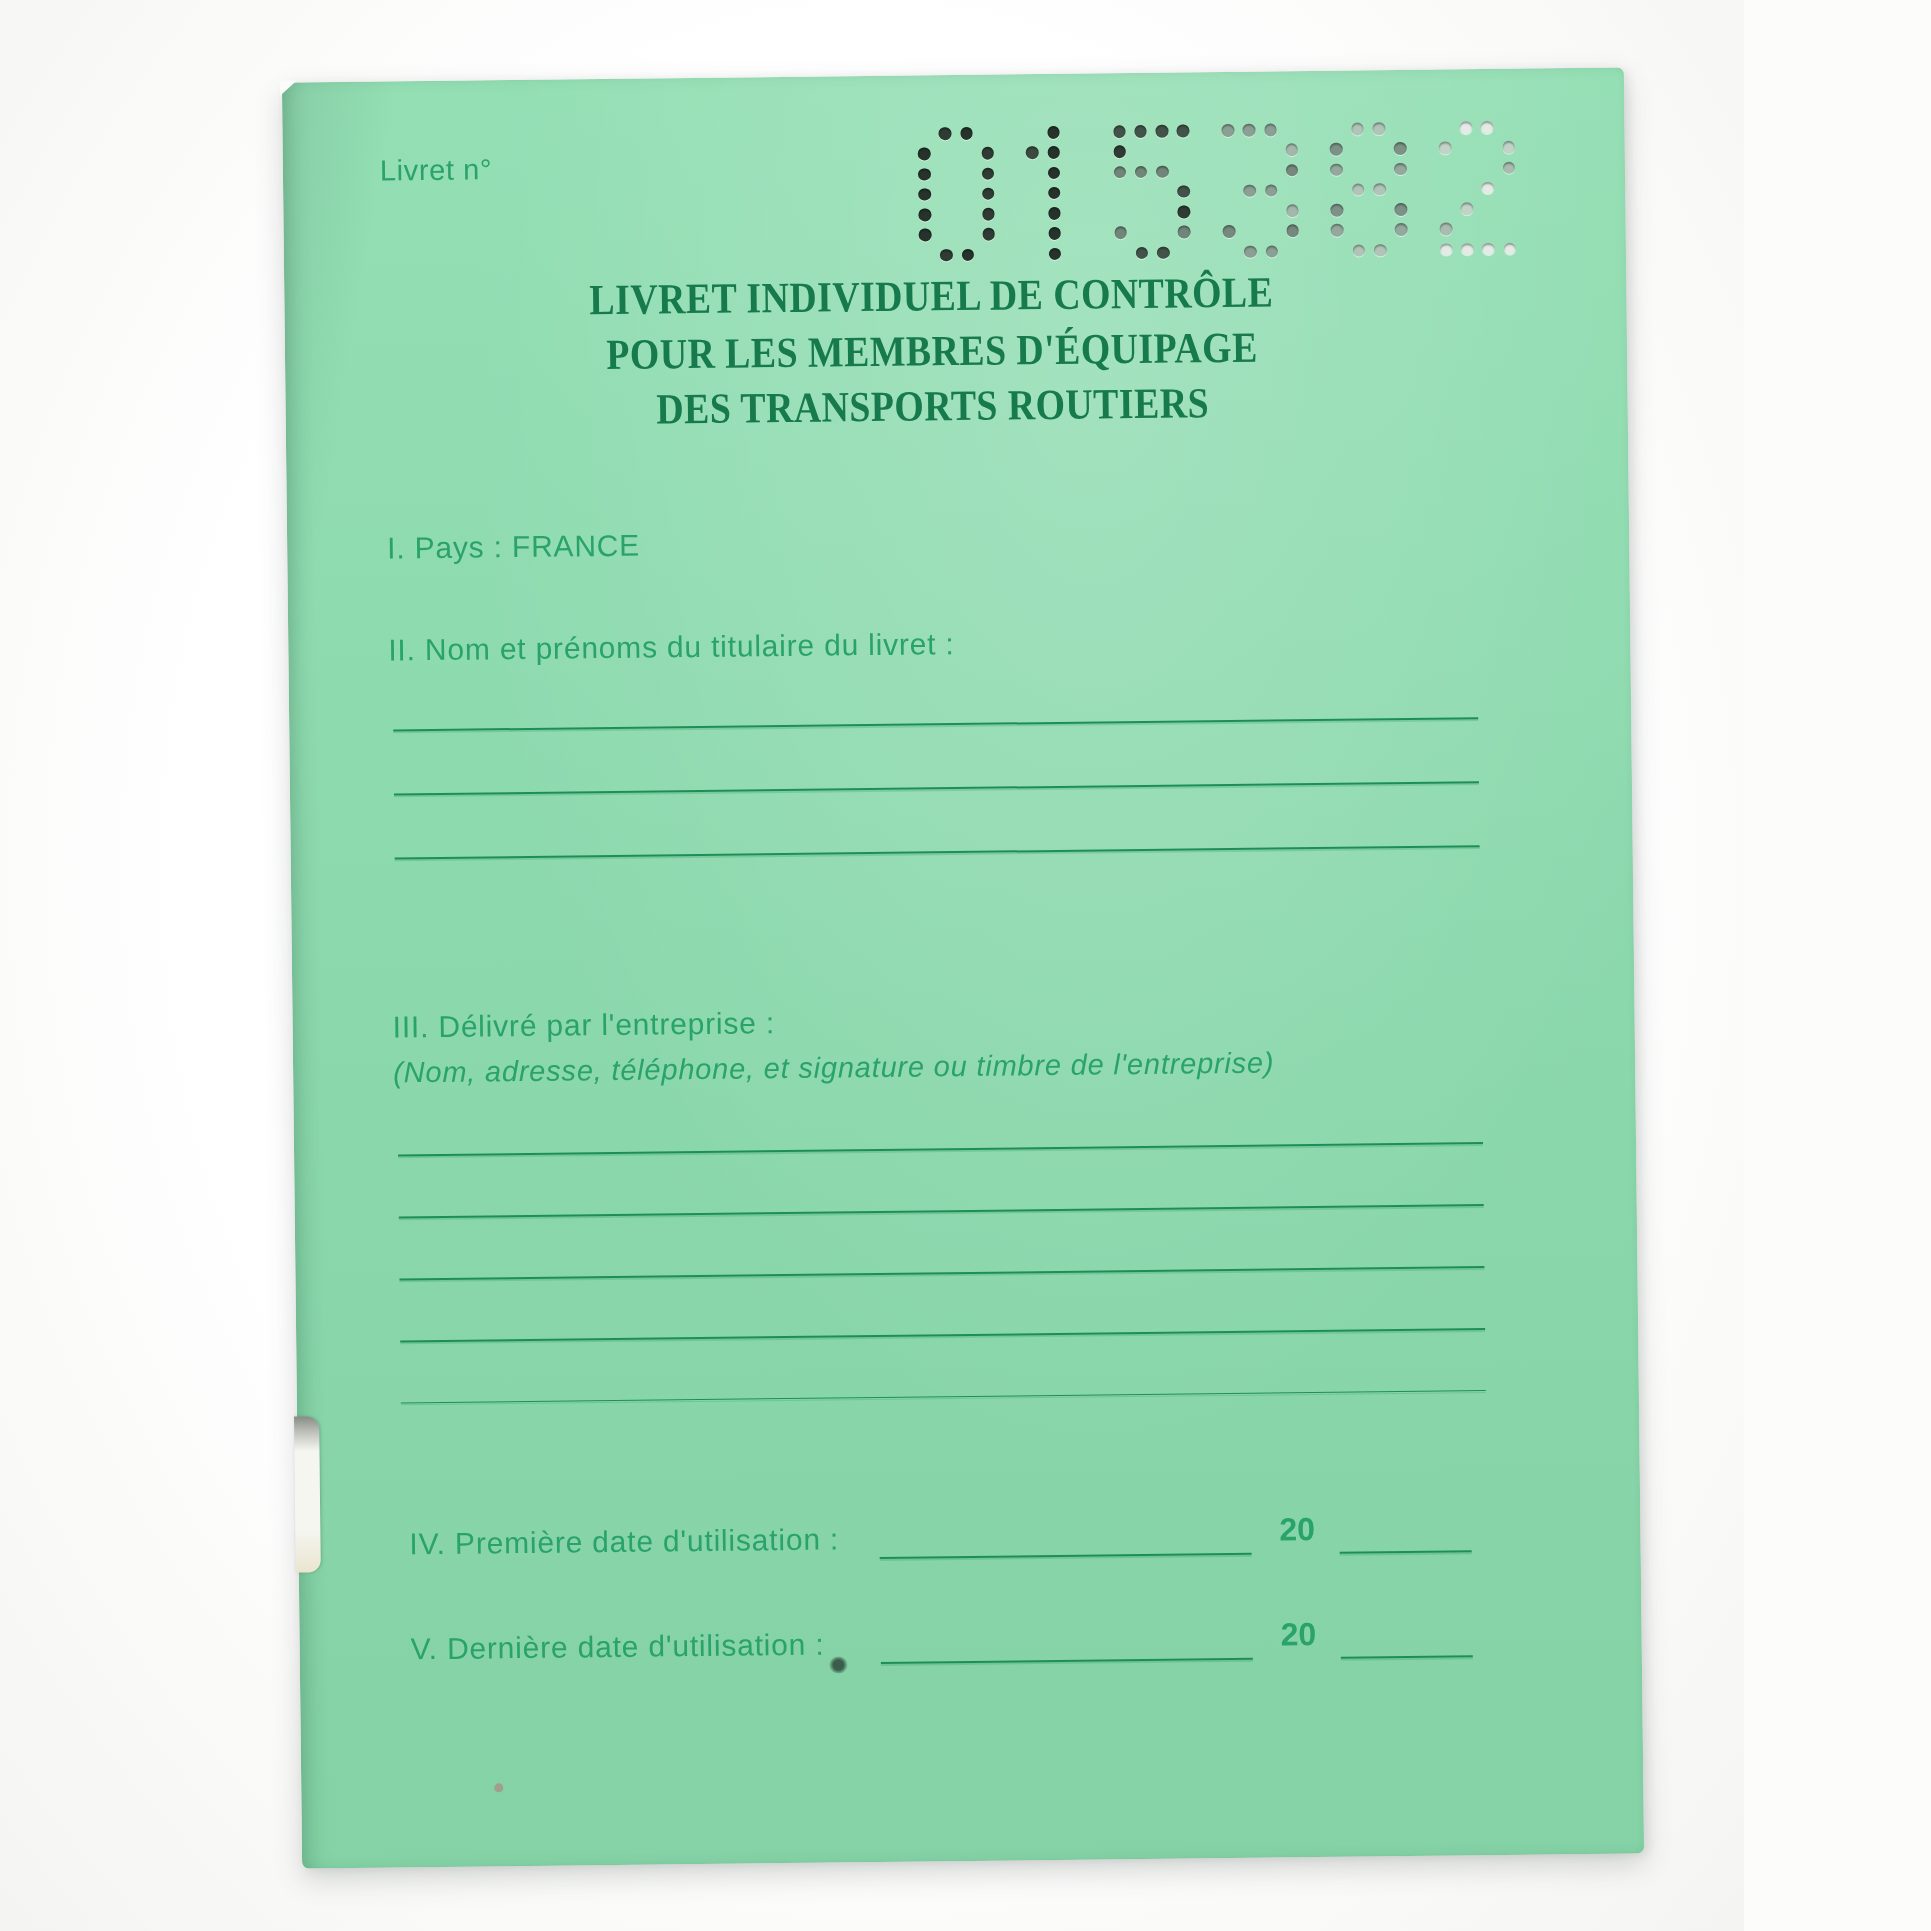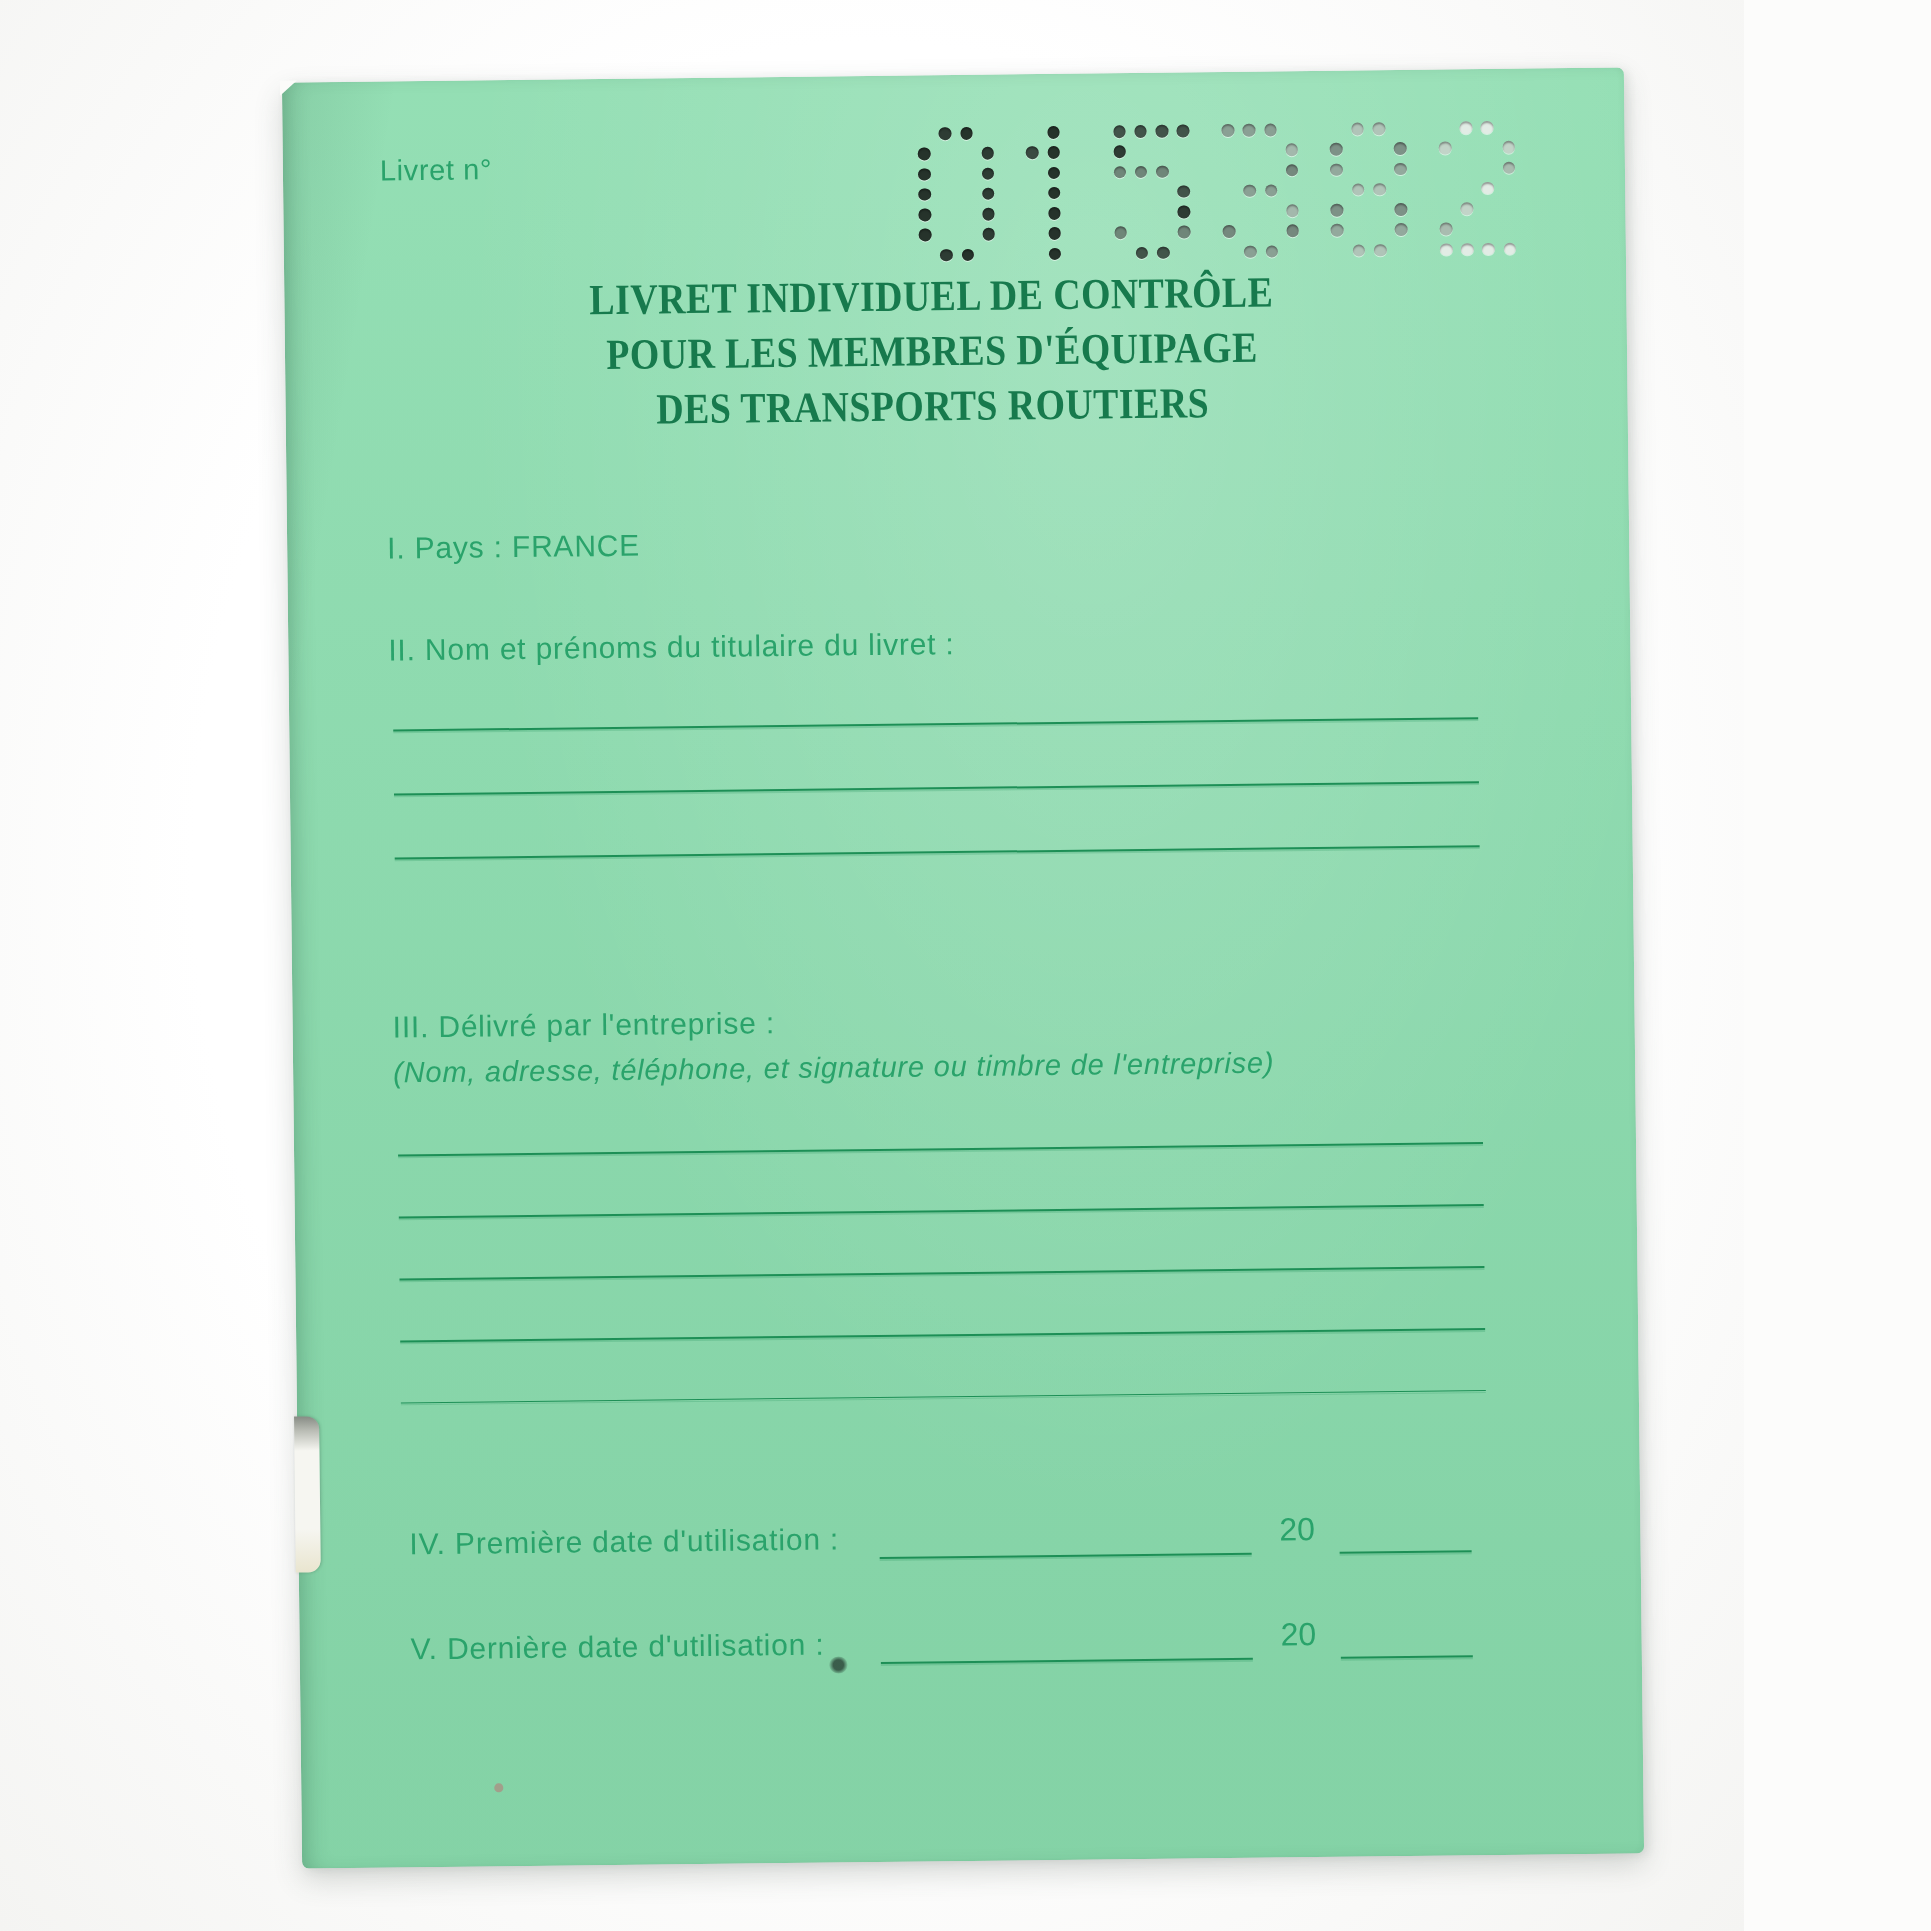--- a/index.html
+++ b/index.html
@@ -47,21 +47,21 @@
         box-shadow:0 1.9px 0 rgba(29,143,86,0.22);}
   
   .daterow{position:absolute;left:0;top:0;width:1342px;height:58px;}
   .row-iv{top:1442px;}
   .row-v{top:1547px;}
   .daterow .label{left:111px;top:3.9px;}
   .fill{position:absolute;height:1.9px;background:var(--line,#1d8f56);
         box-shadow:0 1.9px 0 rgba(29,143,86,0.22);}
   .fill.long{left:581px;top:39px;width:372px;}
   .fill.short{left:1041px;top:39px;width:132px;}
-  .year{position:absolute;left:981px;top:-1.9px;color:var(--ink,#2aa36b);font-size:32px;}
+  .year{position:absolute;left:981px;top:-1.9px;color:var(--ink,#2aa36b);font-size:32px;font-weight:bold;}
   
   .edge-notch{position:absolute;left:-2.9px;top:1334px;width:25px;height:156px;
               border-radius:0 12.6px 12.6px 0;
               background:linear-gradient(180deg,#878c85 0%,#b9bcb4 9%,#f6f6f1 22%,#f6f6f1 72%,#e9e5cf 100%);
               box-shadow:1px 0 2.9px rgba(40,60,50,0.25);}
   .smudge{position:absolute;left:529px;top:1580px;width:19.3px;height:17.4px;border-radius:50%;
           background:radial-gradient(circle,rgba(30,48,40,0.72) 0 40%,rgba(30,48,40,0) 75%);}
   .speck{position:absolute;left:193px;top:1703px;width:8.7px;height:8.7px;border-radius:50%;
          background:rgba(186,116,116,0.55);}
 </style>

